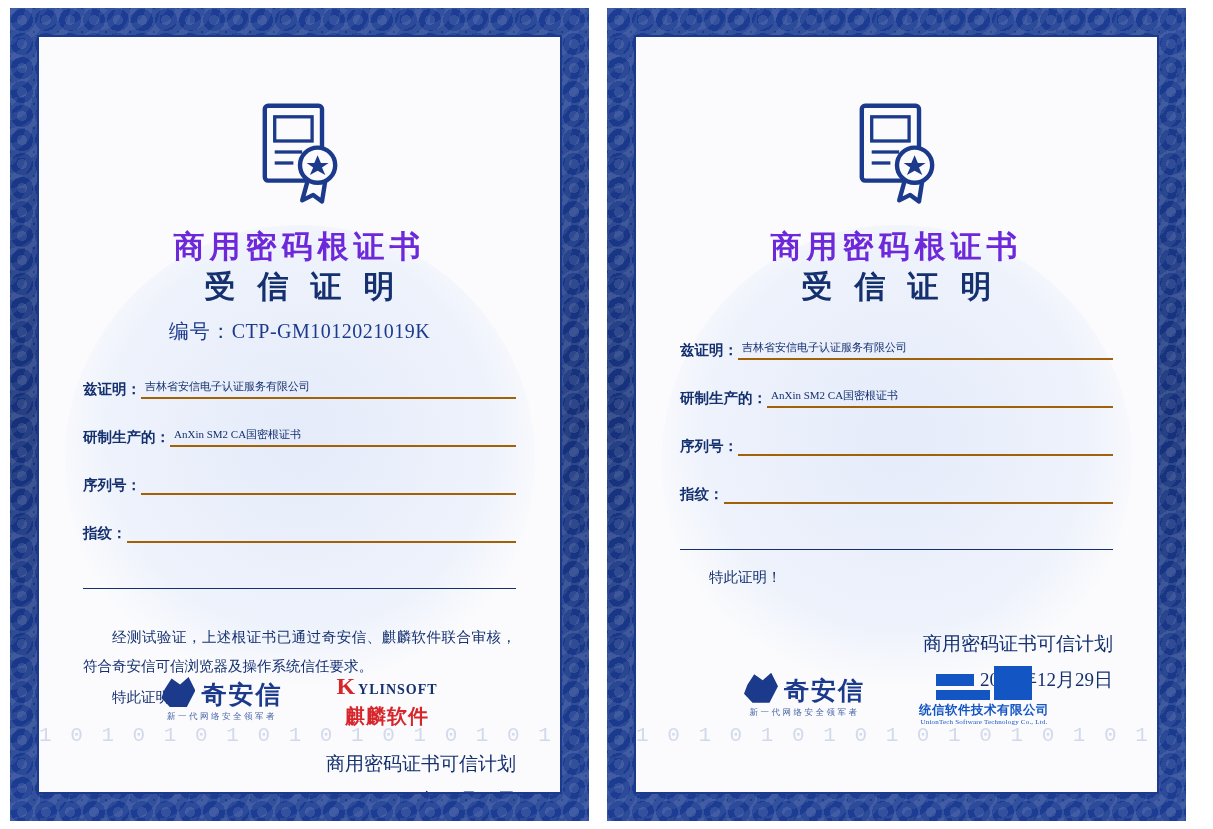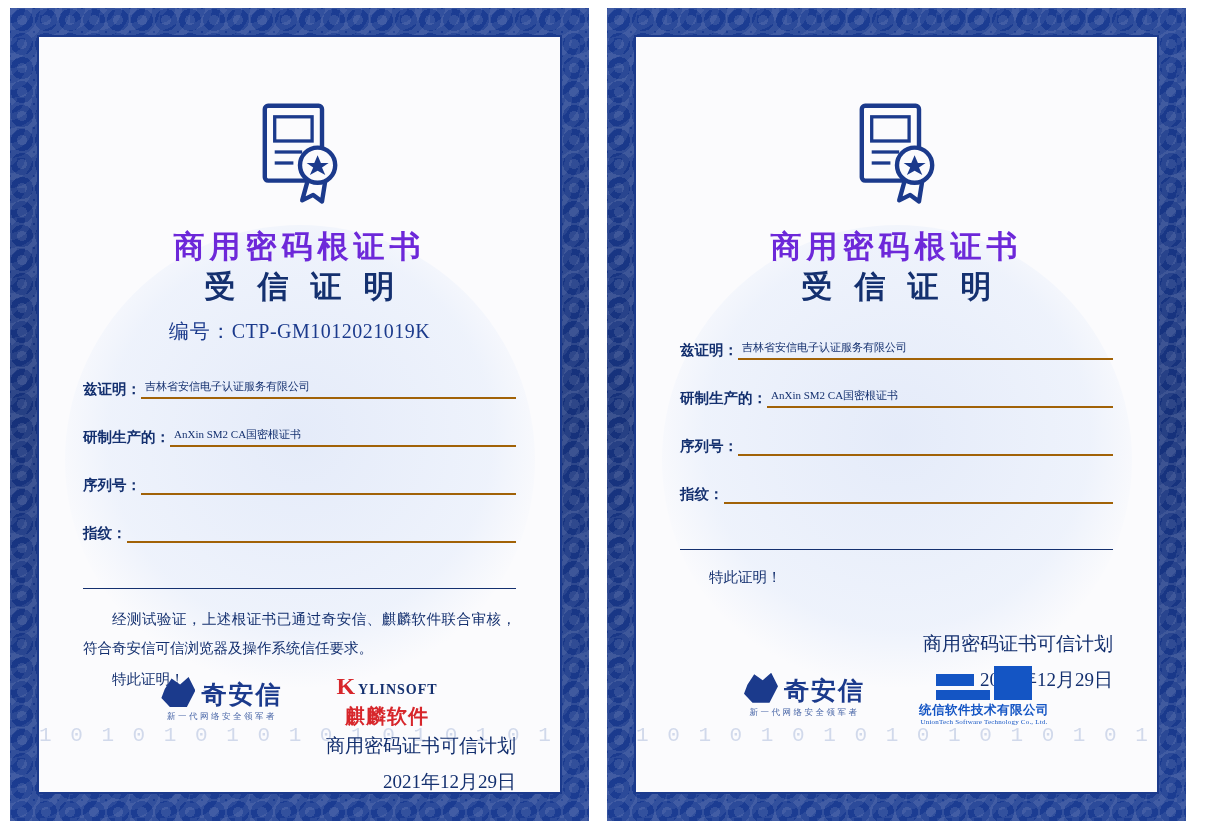--- a/index.html
+++ b/index.html
@@ -155,21 +155,21 @@
   .field-value.empty { text-align: center; }
   
   .field-cont {
     border-bottom: 1px solid #14306f;
     height: 17px;
     margin: 0 0 13px 0;
     width: 100%;
   }
 
   .para {
-    margin-top: 16px;
+    margin-top: 34px;
     color: #14306f;
     font-size: 14.5px;
     line-height: 2.0;
     text-align: justify;
     text-indent: 2em;
   }
   .para.second { margin-top: 2px; }
 
   .signoff {
     margin-top: 34px;

